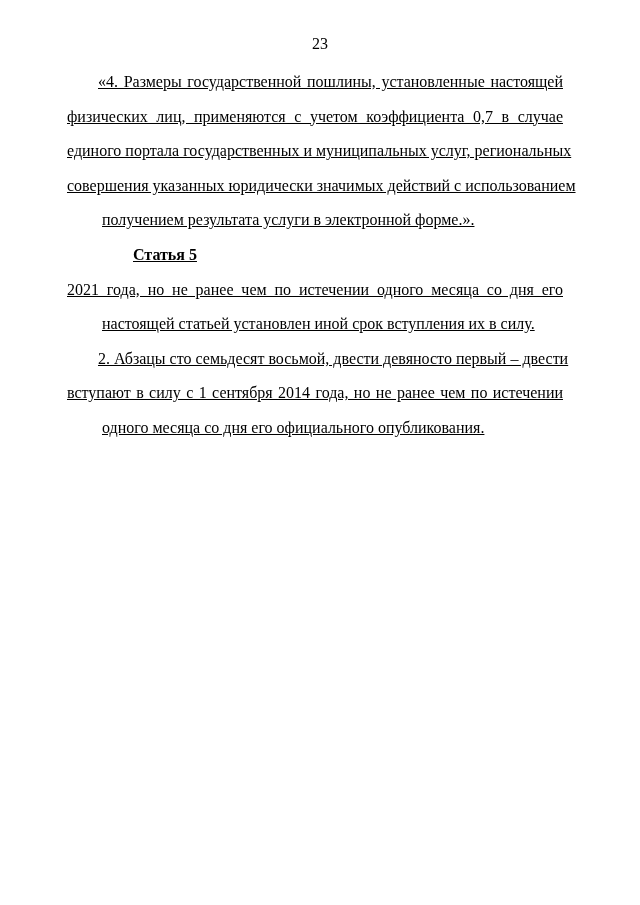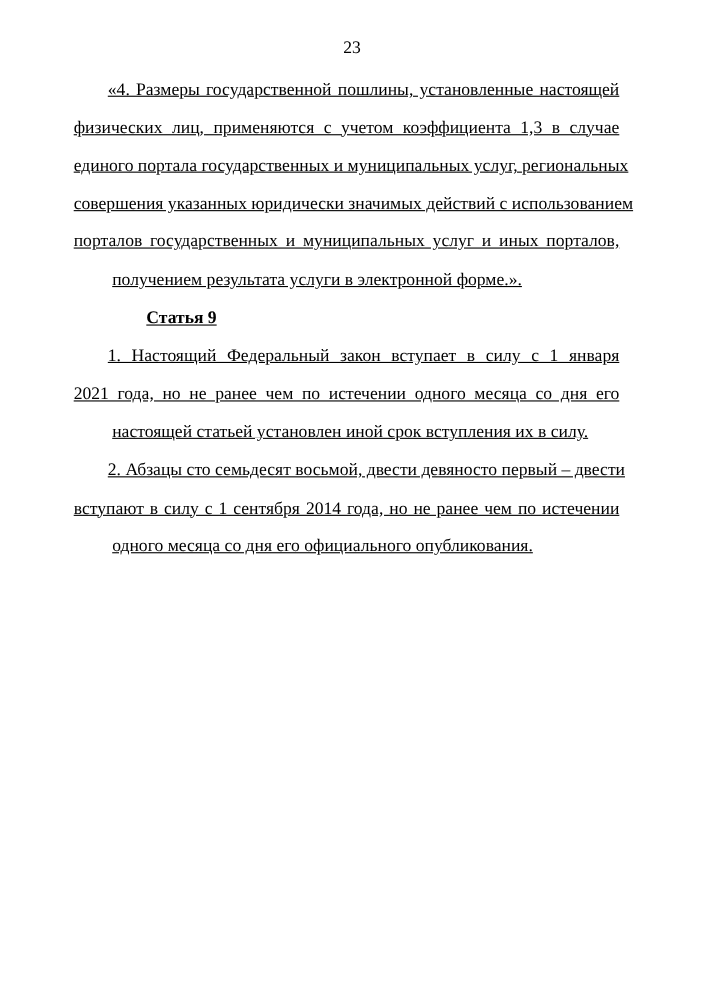--- a/index.html
+++ b/index.html
@@ -52,31 +52,29 @@
   }
 </style>
 </head>
 <body>
 
 <div class="page">
   <div class="page-number">23</div>
   <div class="content" id="content">
       <div class="paragraph">
         <div class="line first">«4. Размеры государственной пошлины, установленные настоящей</div>
-        <div class="line">физических лиц, применяются с учетом коэффициента 1,3 в случае</div>
+        <div class="line">физических лиц, применяются с учетом коэффициента 0,7 в случае</div>
         <div class="line">единого портала государственных и муниципальных услуг, региональных</div>
         <div class="line">совершения указанных юридически значимых действий с использованием</div>
-        <div class="line">порталов государственных и муниципальных услуг и иных порталов,</div>
         <div class="line last">получением результата услуги в электронной форме.».</div>
       </div>
       <div class="paragraph heading">
-        <div class="line first last">Статья 9</div>
+        <div class="line first last">Статья 5</div>
       </div>
       <div class="paragraph">
-        <div class="line first">1. Настоящий Федеральный закон вступает в силу с 1 января</div>
         <div class="line">2021 года, но не ранее чем по истечении одного месяца со дня его</div>
         <div class="line last">настоящей статьей установлен иной срок вступления их в силу.</div>
       </div>
       <div class="paragraph">
         <div class="line first">2. Абзацы сто семьдесят восьмой, двести девяносто первый – двести</div>
         <div class="line">вступают в силу с 1 сентября 2014 года, но не ранее чем по истечении</div>
         <div class="line last">одного месяца со дня его официального опубликования.</div>
       </div>
     </div>
 </div>

